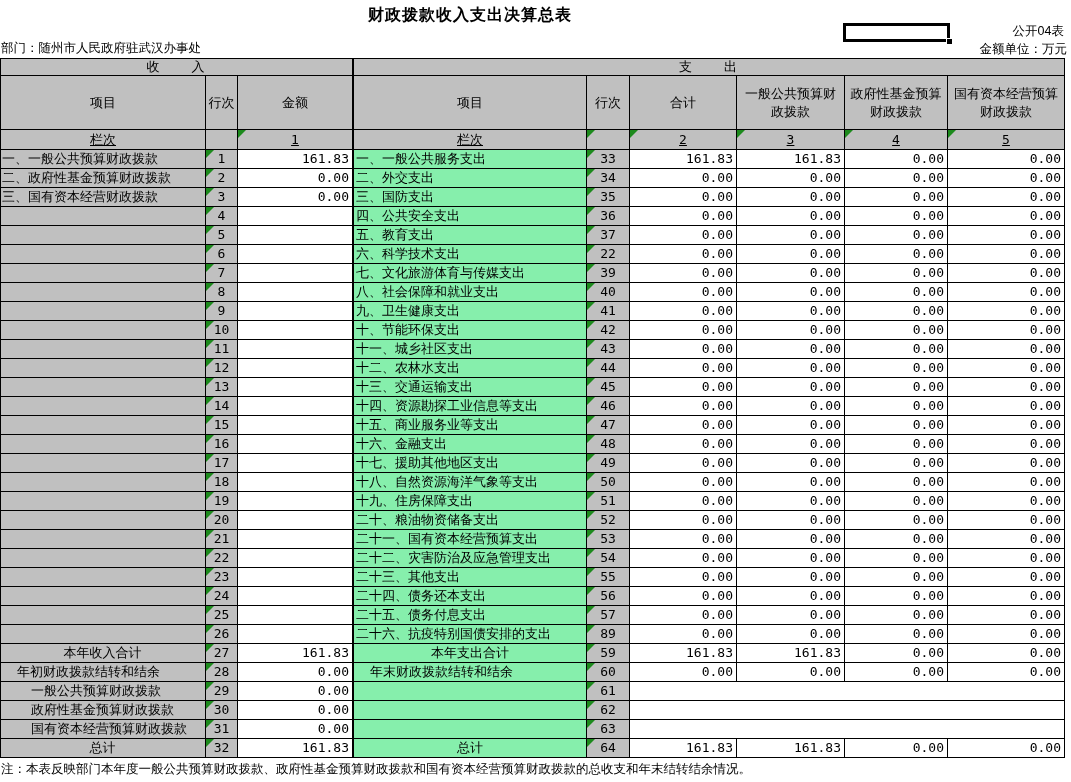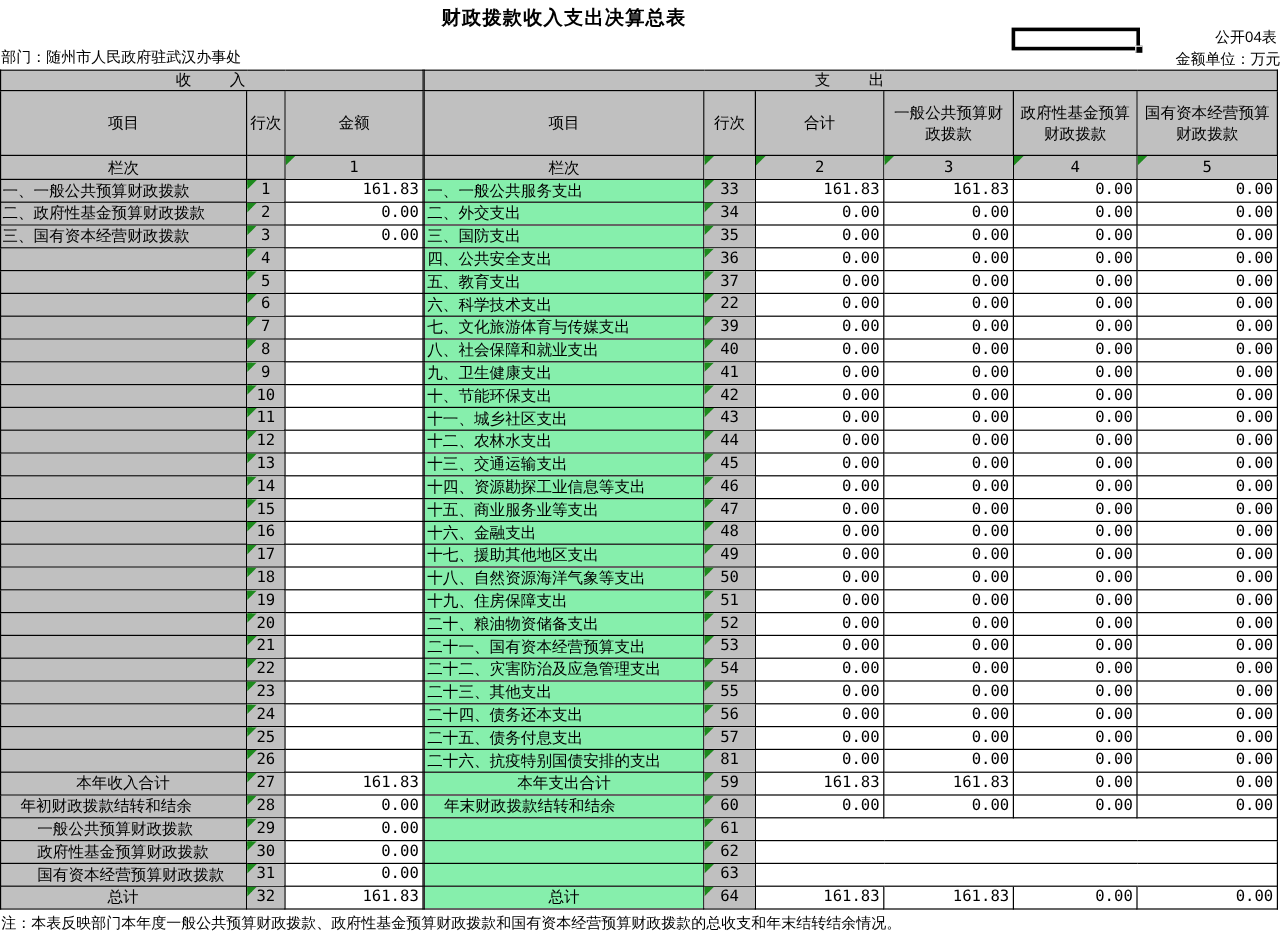--- a/index.html
+++ b/index.html
@@ -21,21 +21,21 @@
   .note{position:absolute;top:761px;left:1px;font-size:12.5px;white-space:nowrap;}
 
   
   .sheet{position:absolute;top:58px;left:0;display:flex;align-items:flex-start;}
   table{border-collapse:collapse;table-layout:fixed;}
   td{border:1px solid #000;height:18px;padding:0 2px;overflow:hidden;
      white-space:nowrap;vertical-align:middle;line-height:1.05;}
   .gray{background:#c0c0c0;}
   .r-section td{height:16px;text-align:center;letter-spacing:2px;}
   .r-colhead td{height:53px;text-align:center;white-space:normal;line-height:1.35;}
-  .r-lanci td{height:19px;text-align:center;}
+  .r-lanci td{height:19px;text-align:center;text-decoration:underline;}
   .num{text-align:right;font-family:"DejaVu Sans Mono","Liberation Mono",monospace;
        padding-right:3px;background:#fff;}
   .linec{text-align:center;font-family:"DejaVu Sans Mono","Liberation Mono",monospace;}
   .cnum{text-align:center;font-family:"DejaVu Sans Mono","Liberation Mono",monospace;}
   .tri{position:relative;}
   .tri::before{content:"";position:absolute;top:0;left:0;width:0;height:0;
        border:4px solid transparent;border-top-color:#1d8a1d;border-left-color:#1d8a1d;}
   td.label{padding-left:1px;margin-left:40px;}
   td.rlabel{padding-left:2px;background:#86efac;}
   tr.total td.label, tr.total td.rlabel{font-weight:normal;text-align:center;}
@@ -469,21 +469,21 @@
         <tr>
           <td class="rlabel">二十五、债务付息支出</td>
           <td class="linec gray tri">57</td>
           <td class="num v">0.00</td>
           <td class="num v">0.00</td>
           <td class="num v">0.00</td>
           <td class="num v">0.00</td>
         </tr>
         <tr>
           <td class="rlabel">二十六、抗疫特别国债安排的支出</td>
-          <td class="linec gray tri">81</td>
+          <td class="linec gray tri">89</td>
           <td class="num v">0.00</td>
           <td class="num v">0.00</td>
           <td class="num v">0.00</td>
           <td class="num v">0.00</td>
         </tr>
         <tr class="total">
           <td class="rlabel gray">本年支出合计</td>
           <td class="linec gray tri">59</td>
           <td class="num v">161.83</td>
           <td class="num v">161.83</td>

